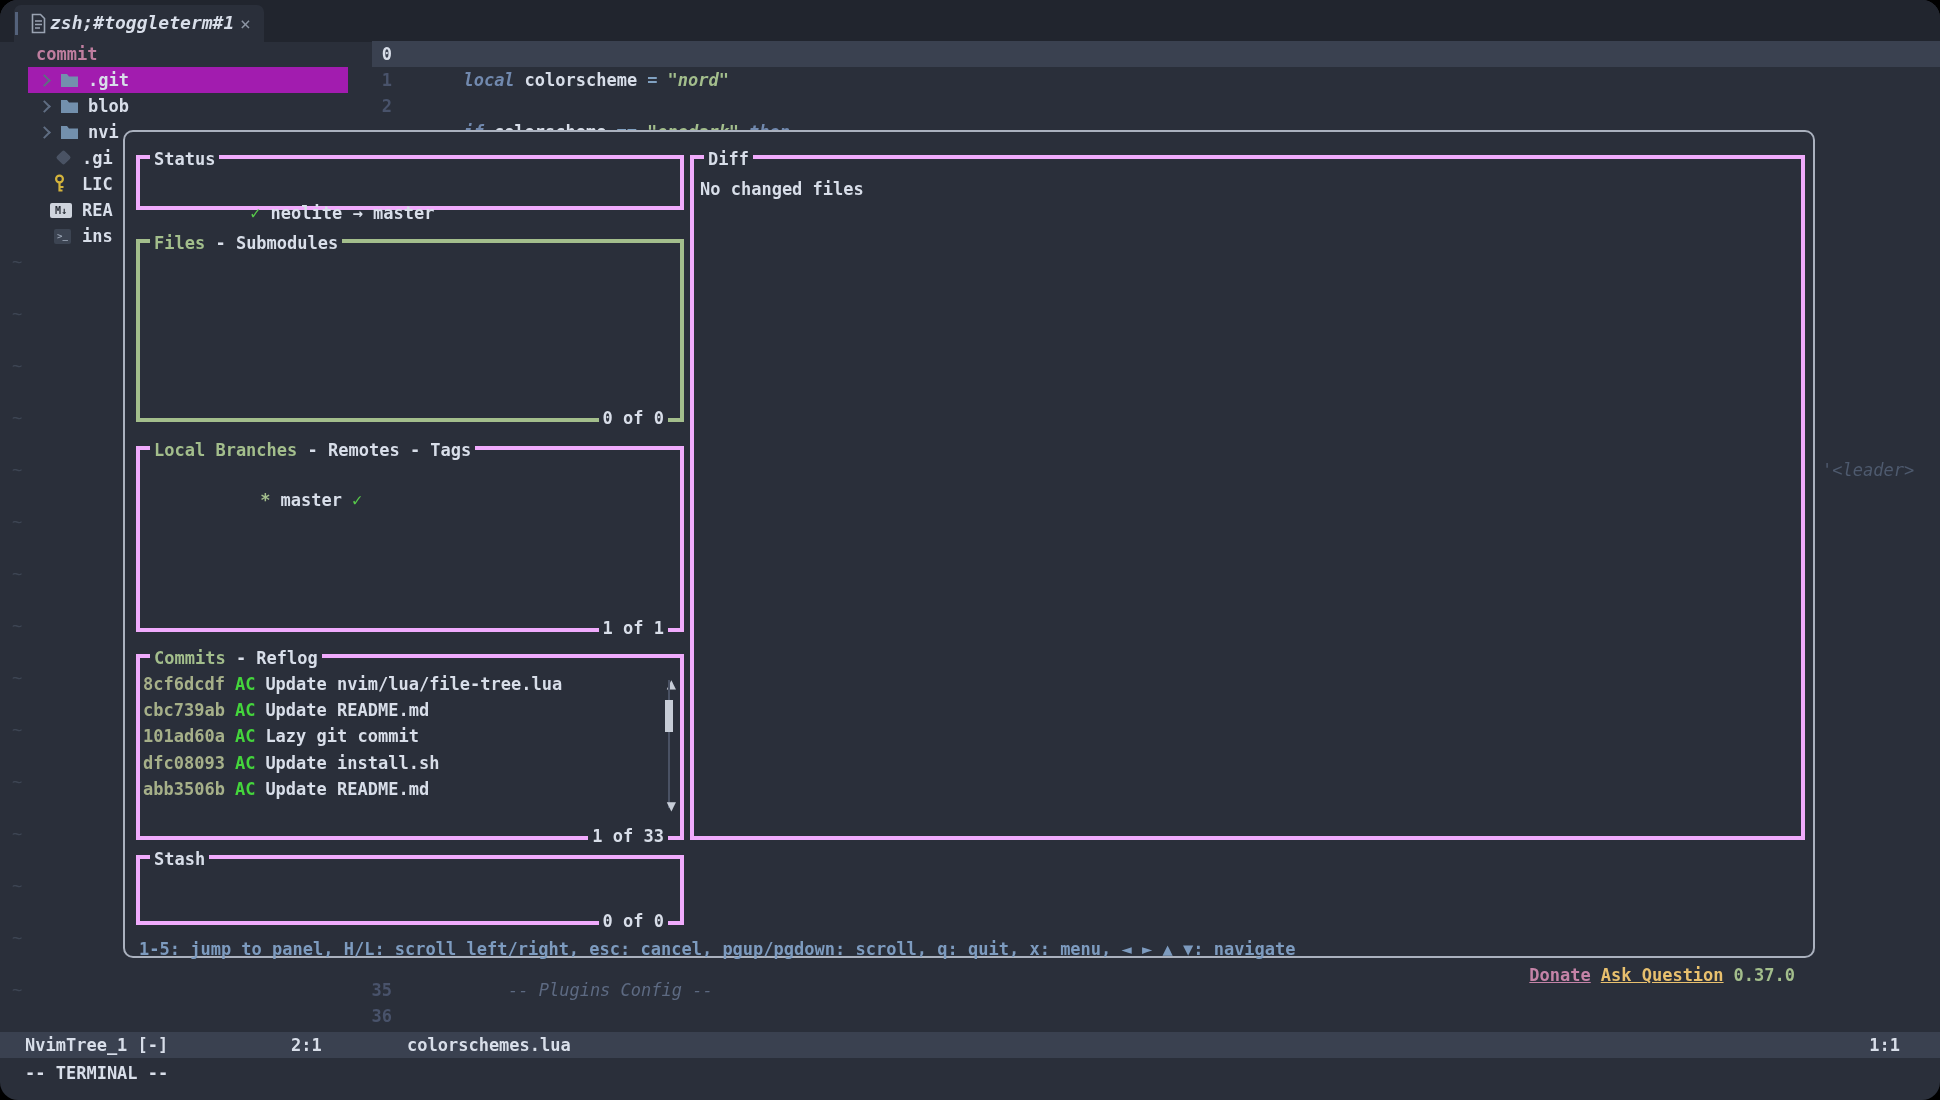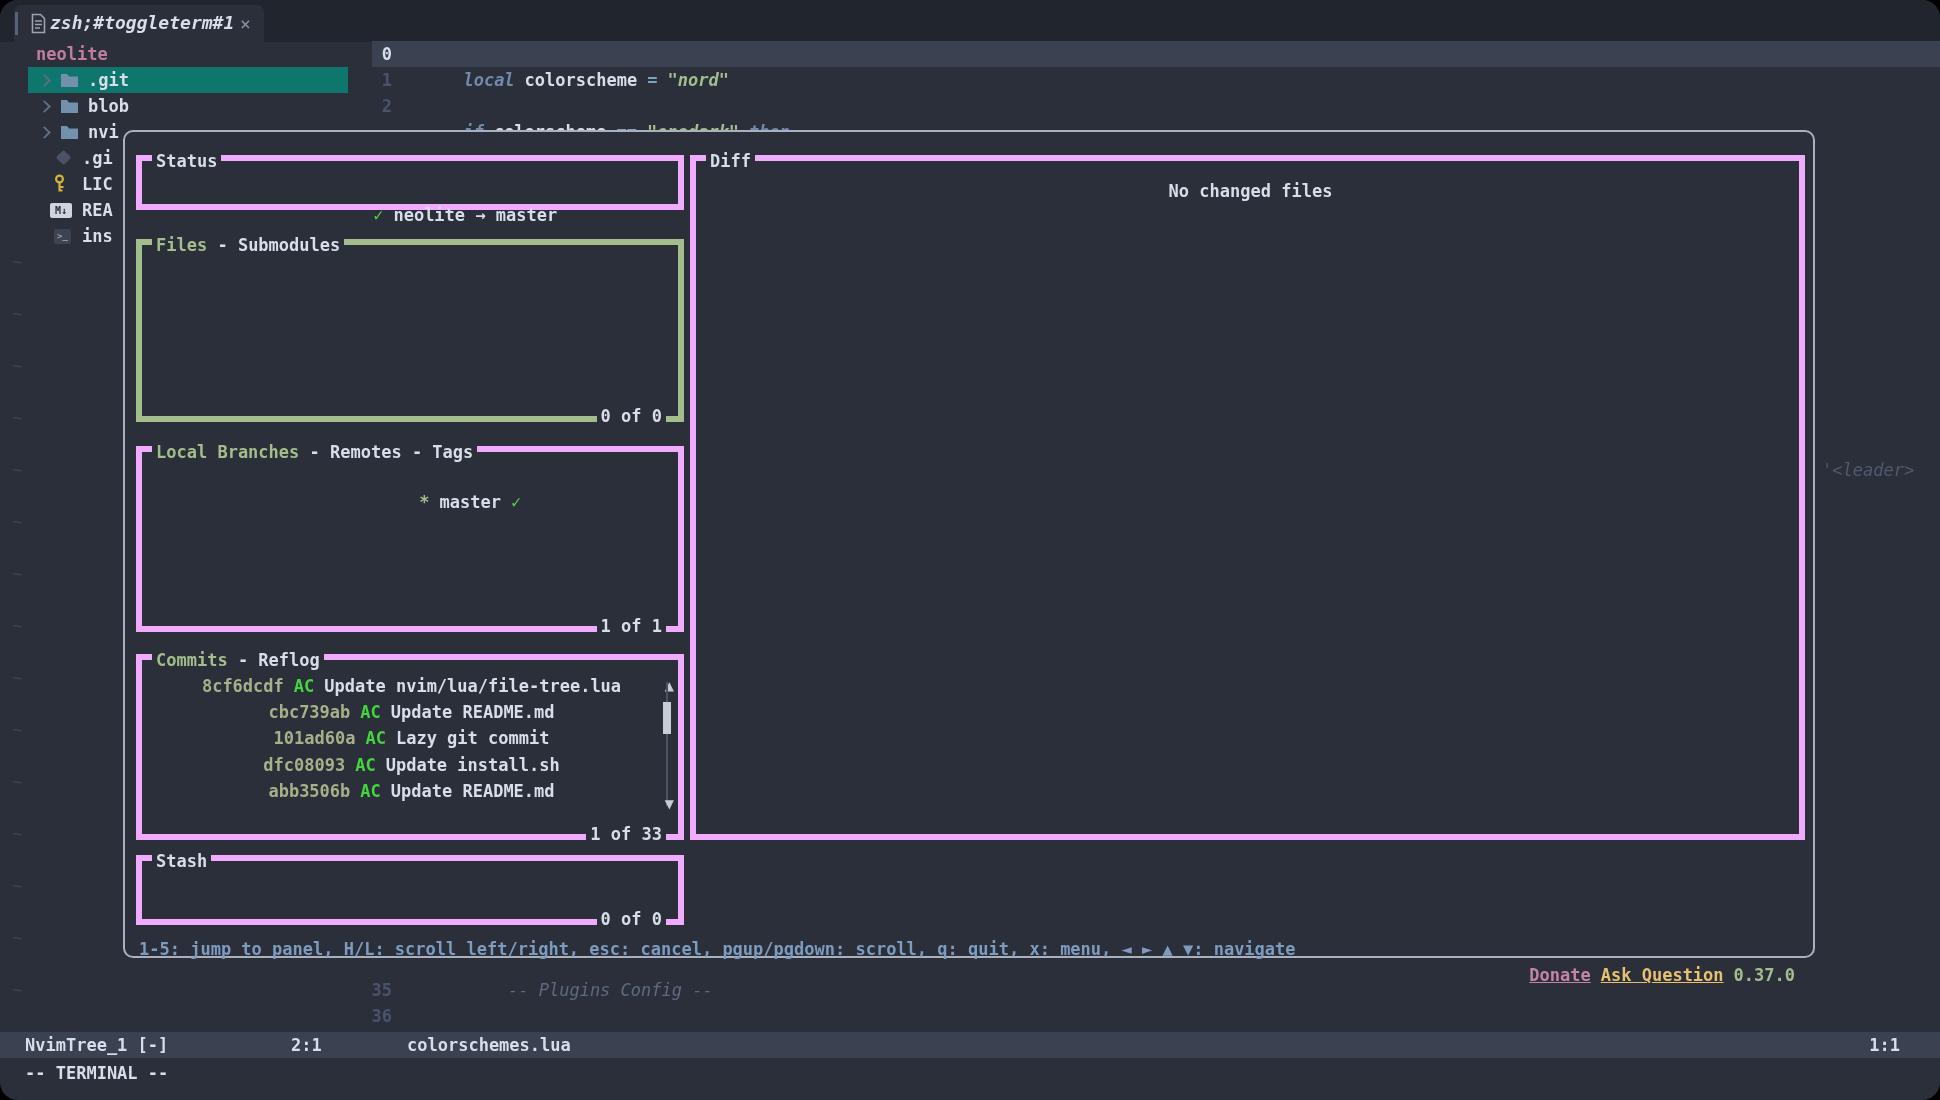--- a/index.html
+++ b/index.html
@@ -18,34 +18,34 @@
   
   .tabline{position:absolute;left:0;top:0;width:1940px;height:42px;background:#21252e;}
   .tab{position:absolute;left:14px;top:5px;width:250px;height:37px;background:#2a2f3a;
        border-radius:7px 7px 0 0;}
   .tab-accent{position:absolute;left:1px;top:7px;width:3px;height:23px;background:#54627b;}
   .tab-title{position:absolute;left:36px;top:5px;font:700 18px/26px "DejaVu Sans Mono",monospace;
              font-style:italic;color:#d8dee9;white-space:pre;}
   .tab-close{position:absolute;left:226px;top:6px;font:500 18px/26px "DejaVu Sans Mono",monospace;color:#8c95a3;}
   
   .tree-row{position:absolute;left:0;width:355px;height:26px;}
-  .hl{background:#0f766e;}
+  .hl{background:#a21caf;}
   .chev{position:absolute;left:40px;top:9px;width:7px;height:7px;
         border-right:2px solid #5f6d82;border-top:2px solid #5f6d82;transform:rotate(45deg);}
   .lbl{position:absolute;left:88px;top:0;}
   .flbl{position:absolute;left:82px;top:0;}
   .diamond{position:absolute;left:58px;top:7px;width:11px;height:11px;background:#4a5364;transform:rotate(45deg);border-radius:2px;}
   .mdicon{position:absolute;left:50px;top:6px;width:22px;height:15px;background:#cfd4dd;border-radius:2px;
           font:700 10px/15px "DejaVu Sans Mono",monospace;color:#262b34;text-align:center;}
   .shicon{position:absolute;left:54px;top:6px;width:17px;height:15px;background:#3c4452;border-radius:2px;
           font:700 9px/15px "DejaVu Sans Mono",monospace;color:#9aa4b4;text-align:center;}
   
   .lg{position:absolute;left:123px;top:130px;width:1692px;height:828px;background:#2a2f3a;
       border:2px solid #aab1be;border-radius:10px;box-sizing:border-box;}
-  .panel{position:absolute;border:6px solid #f0abfc;box-sizing:border-box;text-align:center;}
+  .panel{position:absolute;border:4px solid #f0abfc;box-sizing:border-box;}
   .panel.focused{border-color:#a3be8c;}
   .panel-title{position:absolute;top:-13px;left:10px;background:#2a2f3a;padding:0 4px;white-space:pre;}
   .panel-counter{position:absolute;bottom:-13px;right:12px;background:#2a2f3a;padding:0 4px;}
   .commit-row{position:relative;height:26.2px;white-space:pre;}
   .hash{color:#a6b089;}
   .tag{color:#44d63c;margin:0 10px;}
   .check{color:#57c94a;}
   .underline{text-decoration:underline;}
   .scroll-arrow{position:absolute;right:4px;font:700 12px/16px "DejaVu Sans",sans-serif;color:#c6ccd6;}
   .scroll-track{position:absolute;right:10px;top:22px;bottom:28px;width:2px;background:#4a5264;}
@@ -65,21 +65,21 @@
         <svg class="abs" style="left:16px;top:8px;" width="17" height="21" viewBox="0 0 17 21">
           <path d="M2.5 1.5h8l4 4v14h-12z" fill="none" stroke="#9aa3b2" stroke-width="1.6"></path>
           <path d="M5 8h7M5 11.5h7M5 15h5" stroke="#9aa3b2" stroke-width="1.4"></path>
         </svg>
         <span class="tab-title">zsh;#toggleterm#1</span>
         <span class="tab-close">×</span>
       </div>
     </div>
 
     <div class="tree-row abs t" style="top:41px;">
-      <span class="lbl" style="left:36px;color:#bf7e9f;">neolite</span>
+      <span class="lbl" style="left:36px;color:#bf7e9f;">commit</span>
     </div>
 
     <div class="tree-row abs t hl" style="top:67px;width:320px;left:28px;">
       <span class="chev" style="left:12px;"></span>
       <svg class="abs" style="left:32px;top:6px;" width="19" height="15" viewBox="0 0 19 15">
         <path d="M1 1h6l2 2.5h9V14H1z" fill="#7390ad"></path>
       </svg>
       <span class="lbl" style="left:60px;">.git</span>
     </div>
 

